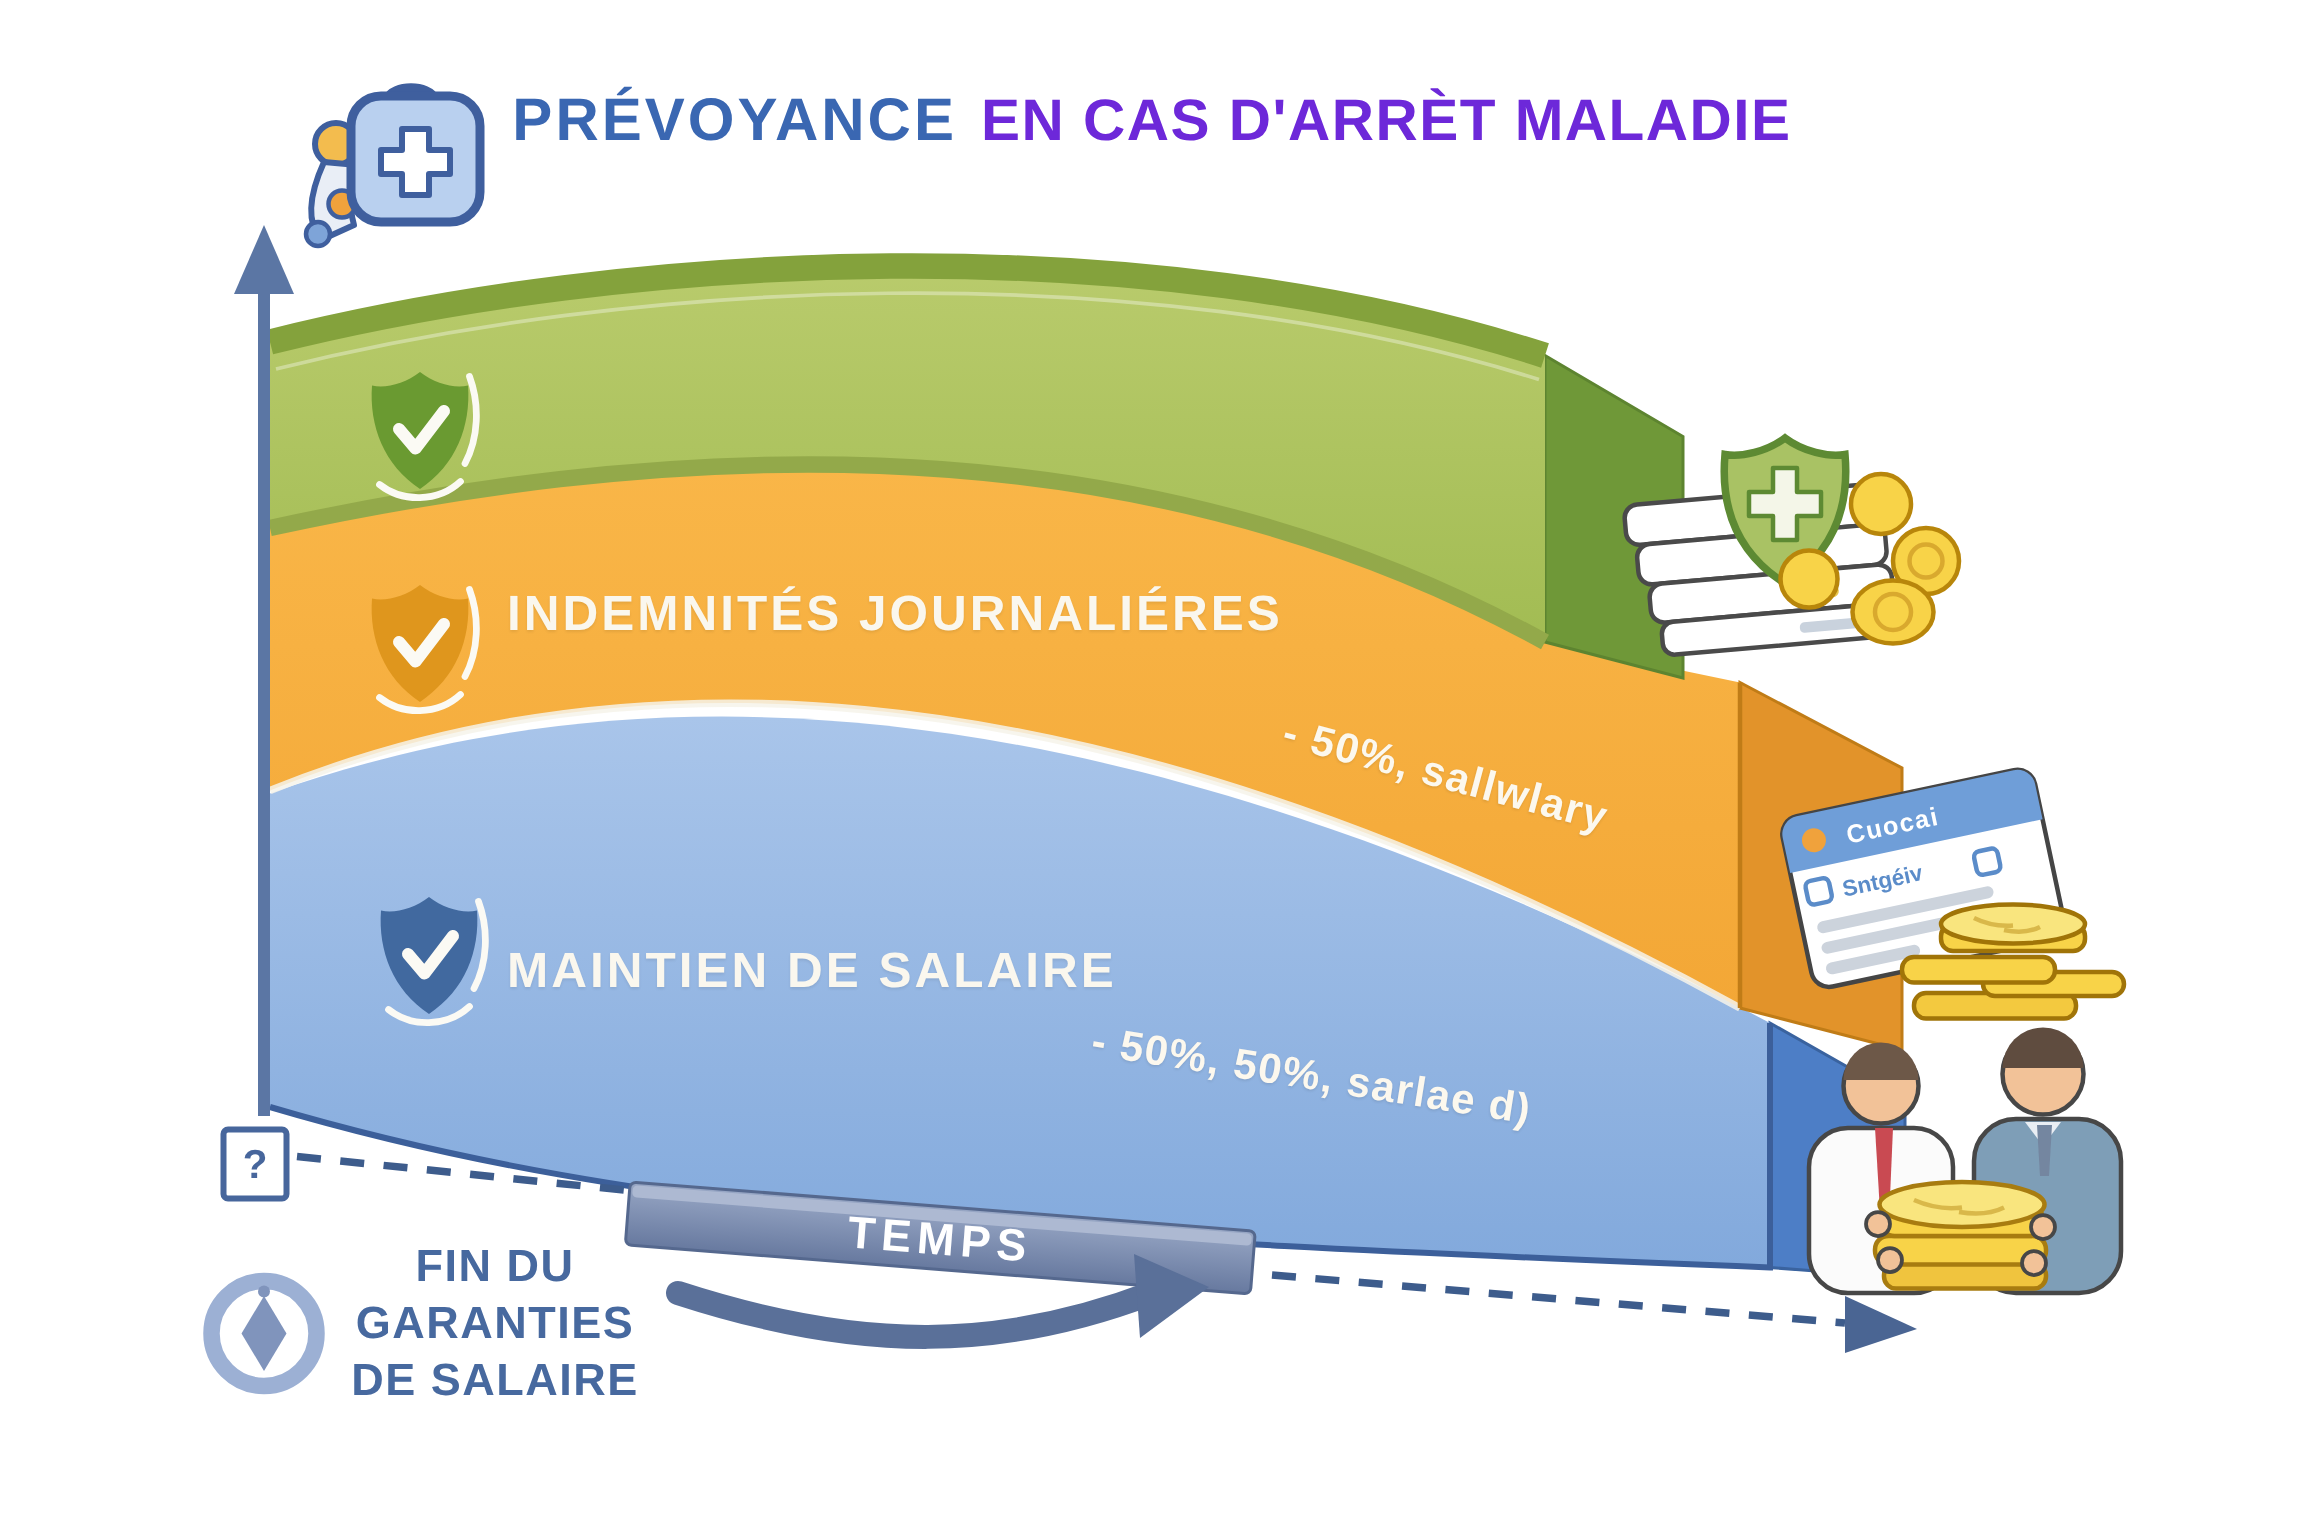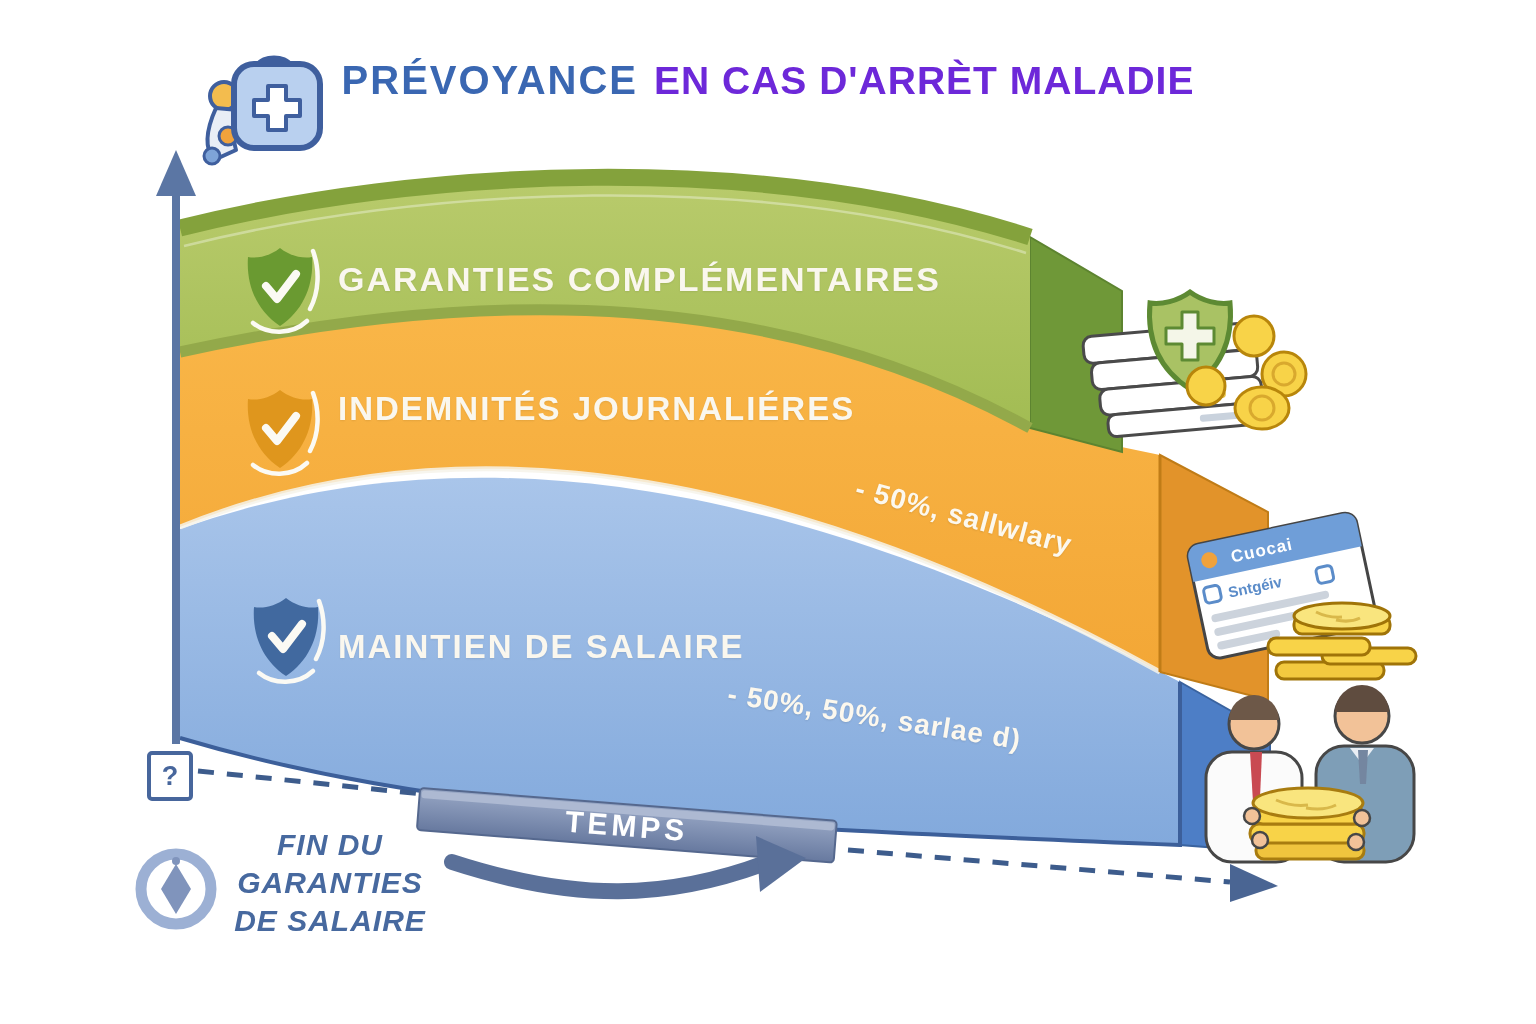--- a/index.html
+++ b/index.html
@@ -11,21 +11,21 @@
   .title-primary{font-size:40px;font-weight:700;letter-spacing:2px;color:#3a67b2;}
   .title-secondary{font-size:39px;font-weight:700;letter-spacing:1px;color:#6d28d9;}
   .band-label{position:absolute;font-weight:700;color:#faf7ee;letter-spacing:2px;
               font-size:34px;text-shadow:0 1px 2px rgba(0,0,0,0.08);white-space:nowrap;}
   .annot{position:absolute;font-weight:700;color:#fcf8ee;font-size:28px;letter-spacing:1px;
          white-space:nowrap;transform-origin:left center;text-shadow:0 1px 2px rgba(0,0,0,0.10);}
   .qbox{position:absolute;left:147px;top:751px;width:38px;height:42px;border:4px solid #47669c;
         border-radius:5px;color:#47669c;font-size:27px;font-weight:700;display:flex;
         align-items:center;justify-content:center;background:#ffffff;}
   .milestone{position:absolute;left:200px;top:826px;width:260px;text-align:center;
-             color:#47699f;font-weight:700;font-size:30px;line-height:38px;letter-spacing:1px;font-style:italic;}
+             color:#47699f;font-weight:700;font-size:30px;line-height:38px;letter-spacing:1px;}
 </style>
 </head>
 <body>
 
 <div class="stage">
 
 <svg width="1536" height="1024" viewBox="0 0 1536 1024">
   <defs>
     <linearGradient id="gGrad" x1="0" y1="0" x2="0" y2="1">
       <stop offset="0" stop-color="#b9cb6c"></stop>
@@ -177,21 +177,20 @@
     <circle cx="1362" cy="818" r="8" fill="#f2c298" stroke="#474747" stroke-width="2.5"></circle>
     <circle cx="1356" cy="842" r="8" fill="#f2c298" stroke="#474747" stroke-width="2.5"></circle>
   </g>
 </svg>
 
 <div class="title-row">
   <span class="title-primary">PRÉVOYANCE</span>
   <span class="title-secondary">EN CAS D'ARRÈT MALADIE</span>
 </div>
 
-<div class="band-label" style="left:338px;top:260px;">GARANTIES COMPLÉMENTAIRES</div>
 
 <div class="band-label" style="left:338px;top:390px;font-size:33px;">INDEMNITÉS JOURNALIÉRES</div>
 
 <div class="band-label" style="left:338px;top:600px;font-size:33px;margin-top:28px;">MAINTIEN DE SALAIRE</div>
 
 <div class="annot" style="left:856px;top:472px;transform:rotate(15deg);">- 50%, sallwlary</div>
 <div class="annot" style="left:728px;top:678px;transform:rotate(9deg);">- 50%, 50%, sarlae d)</div>
 
 <div class="qbox">?</div>
 

